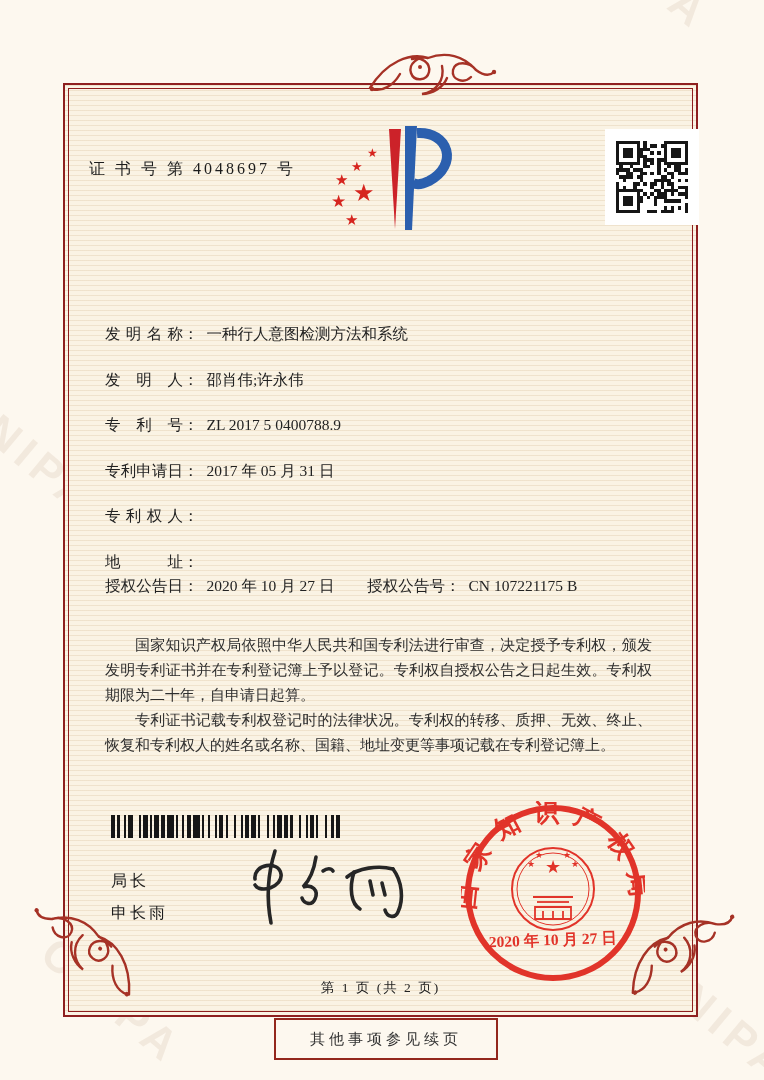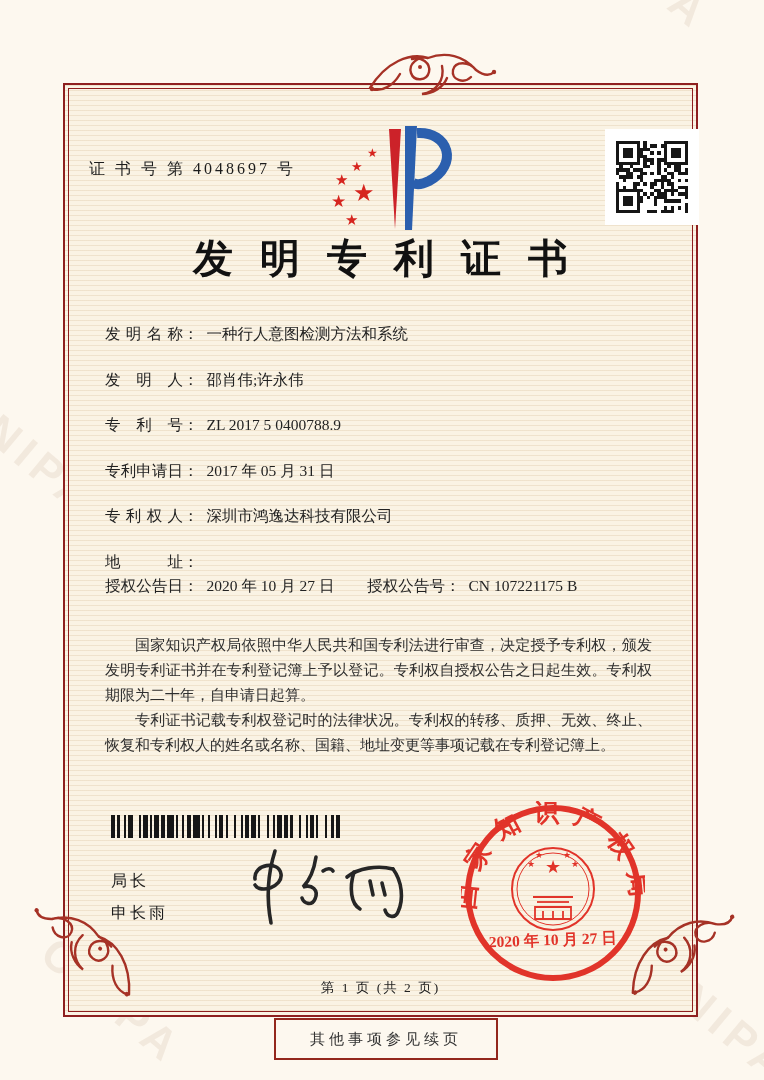--- a/index.html
+++ b/index.html
@@ -574,21 +574,20 @@
           <div class="on"></div>
           <div class="on"></div>
           <div class="on"></div>
           <div></div>
           <div></div>
           <div></div>
           <div class="on"></div>
         </div>
     </div>
 
-    <div class="doc-title">发明专利证书</div>
 
     <div class="fields">
       <div class="frow">
         <span class="flabel">发明名称</span>
           <span class="fcolon">：</span>
         <span class="fvalue">一种行人意图检测方法和系统</span>
       </div>
       <div class="frow">
         <span class="flabel">发明人</span>
           <span class="fcolon">：</span>
@@ -600,21 +599,20 @@
         <span class="fvalue">ZL 2017 5 0400788.9</span>
       </div>
       <div class="frow">
         <span class="flabel">专利申请日</span>
           <span class="fcolon">：</span>
         <span class="fvalue">2017 年 05 月 31 日</span>
       </div>
       <div class="frow">
         <span class="flabel">专利权人</span>
           <span class="fcolon">：</span>
-        <span class="fvalue">深圳市鸿逸达科技有限公司</span>
       </div>
       <div class="frow addr">
         <span class="flabel">地址</span>
           <span class="fcolon">：</span>
       </div>
       <div class="grant-row">
         <div class="grant-left">
           <span class="flabel">授权公告日</span>
             <span class="fcolon">：</span>
           <span class="fvalue">2020 年 10 月 27 日</span>

